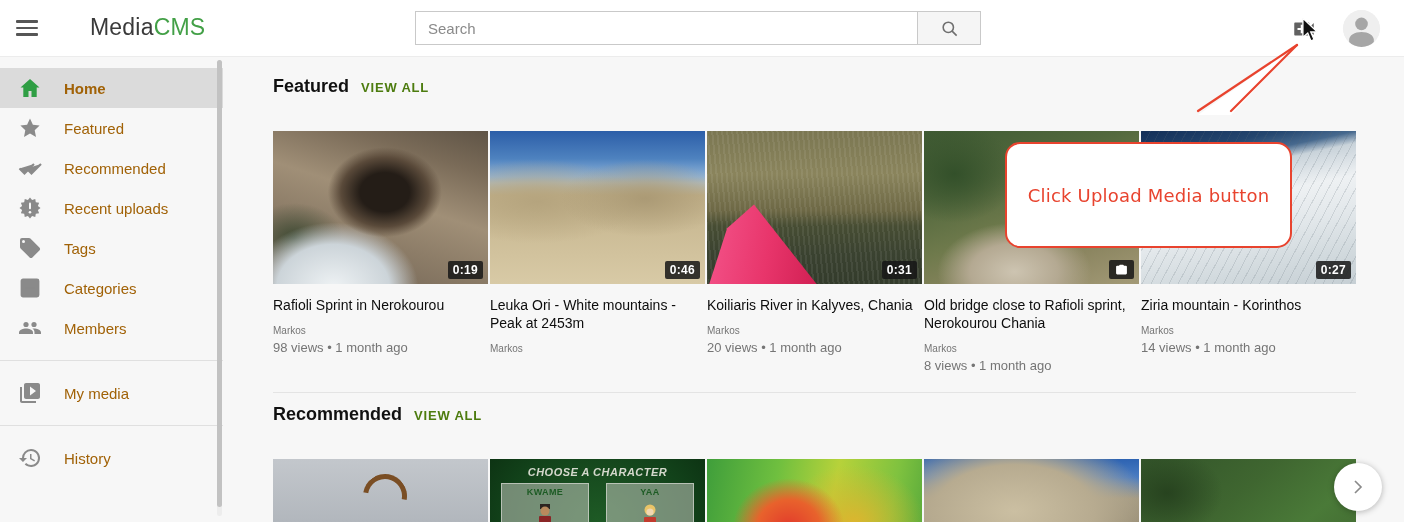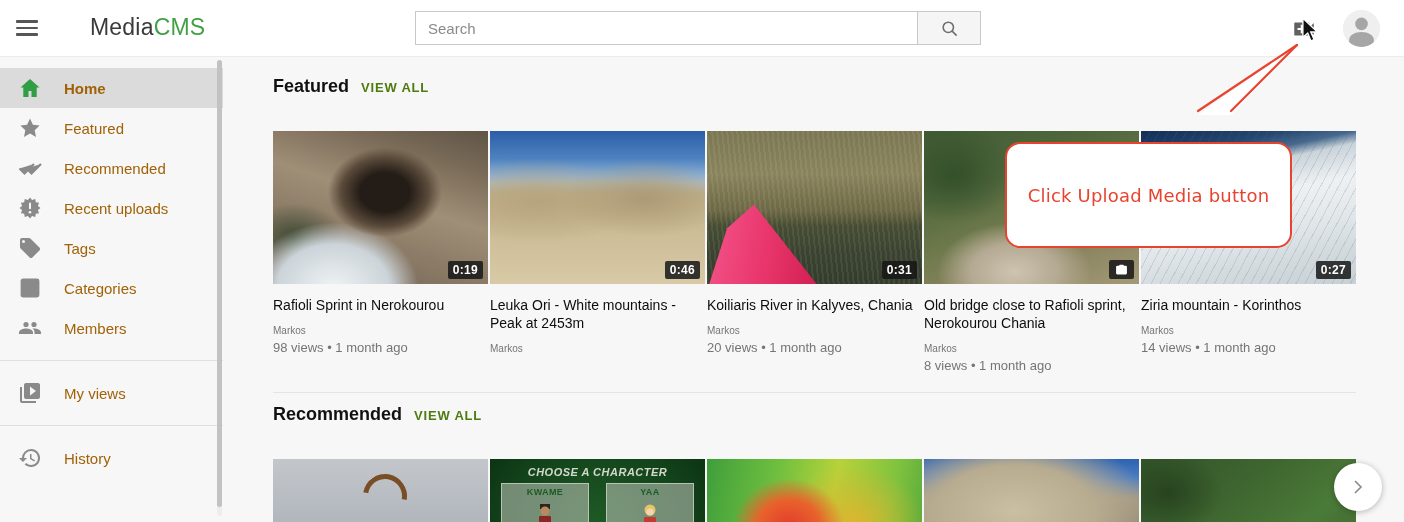--- a/index.html
+++ b/index.html
@@ -203,21 +203,21 @@
       <span class="nav-label">Members</span>
     </div>
 
     <div class="nav-divider"></div>
 
     <div class="nav-item">
       <svg viewBox="0 0 24 24">
           <path d="M4 6H2v14c0 1.1.9 2 2 2h14v-2H4V6z"></path>
           <path d="M20 2H8c-1.1 0-2 .9-2 2v12c0 1.1.9 2 2 2h12c1.1 0 2-.9 2-2V4c0-1.1-.9-2-2-2zm-8 12.5v-9l6 4.5-6 4.5z"></path>
         </svg>
-      <span class="nav-label">My views</span>
+      <span class="nav-label">My media</span>
     </div>
 
     <div class="nav-divider"></div>
 
     <div class="nav-item">
       <svg viewBox="0 0 24 24">
           <path d="M13 3a9 9 0 0 0-9 9H1l3.9 3.9.1.2L9 12H6a7 7 0 1 1 7 7 6.96 6.96 0 0 1-4.9-2.03l-1.42 1.42A9 9 0 1 0 13 3zm-1 5v5l4.28 2.54.72-1.21-3.5-2.08V8H12z"></path>
         </svg>
       <span class="nav-label">History</span>
     </div>

